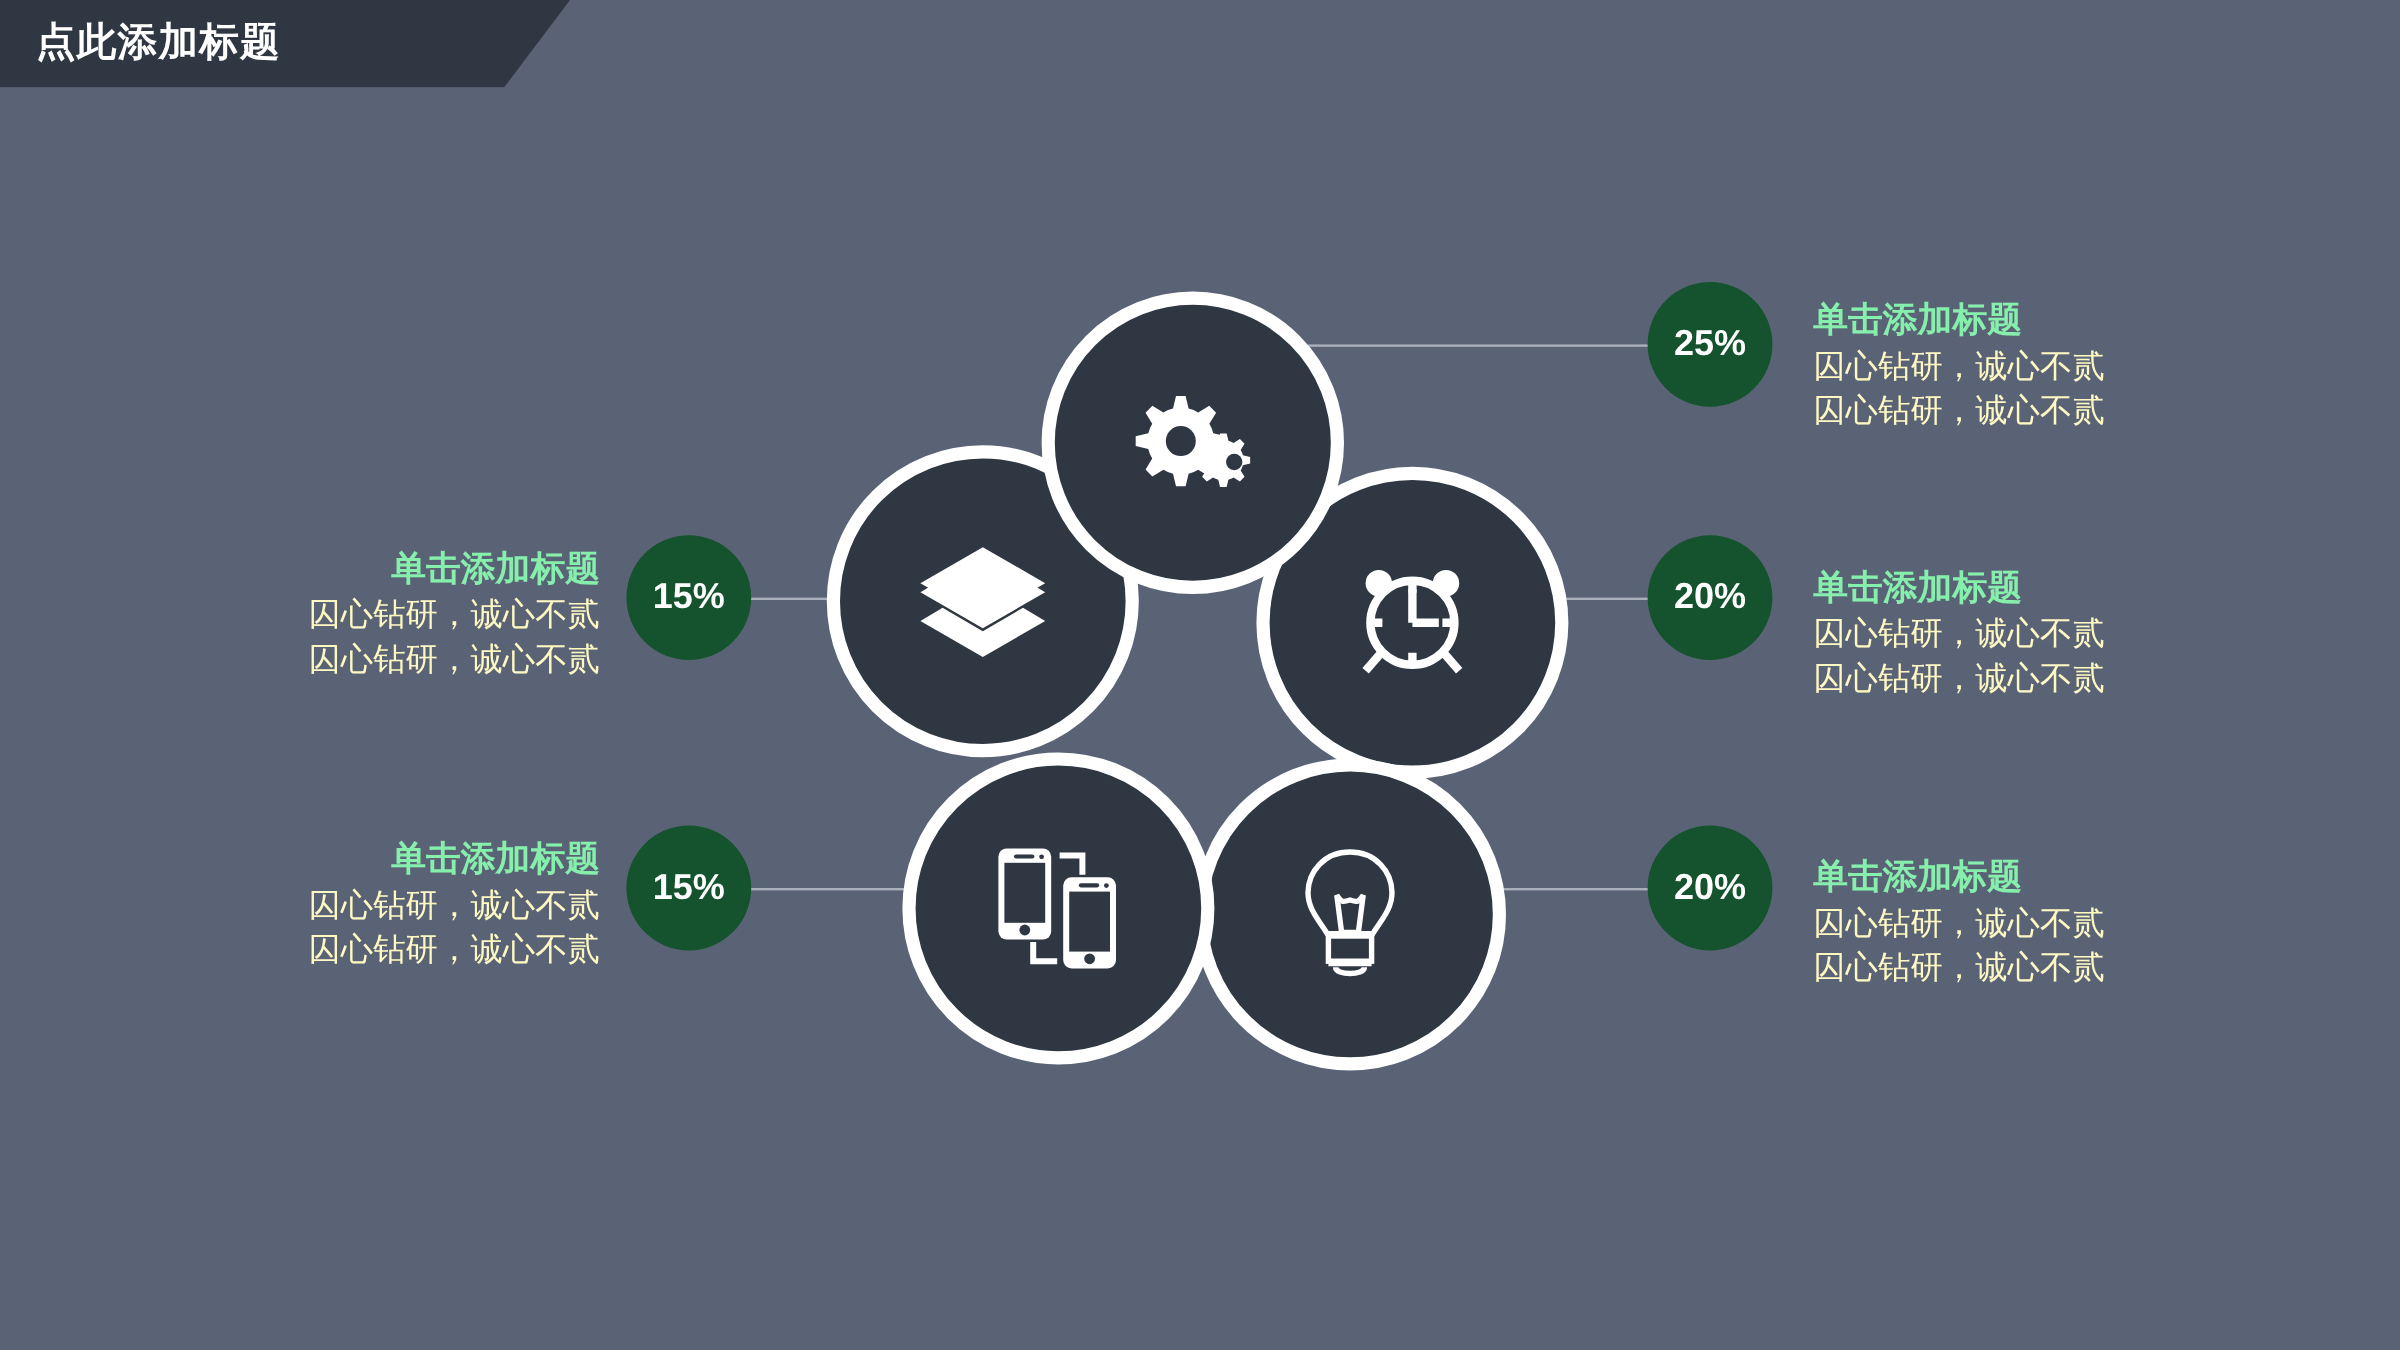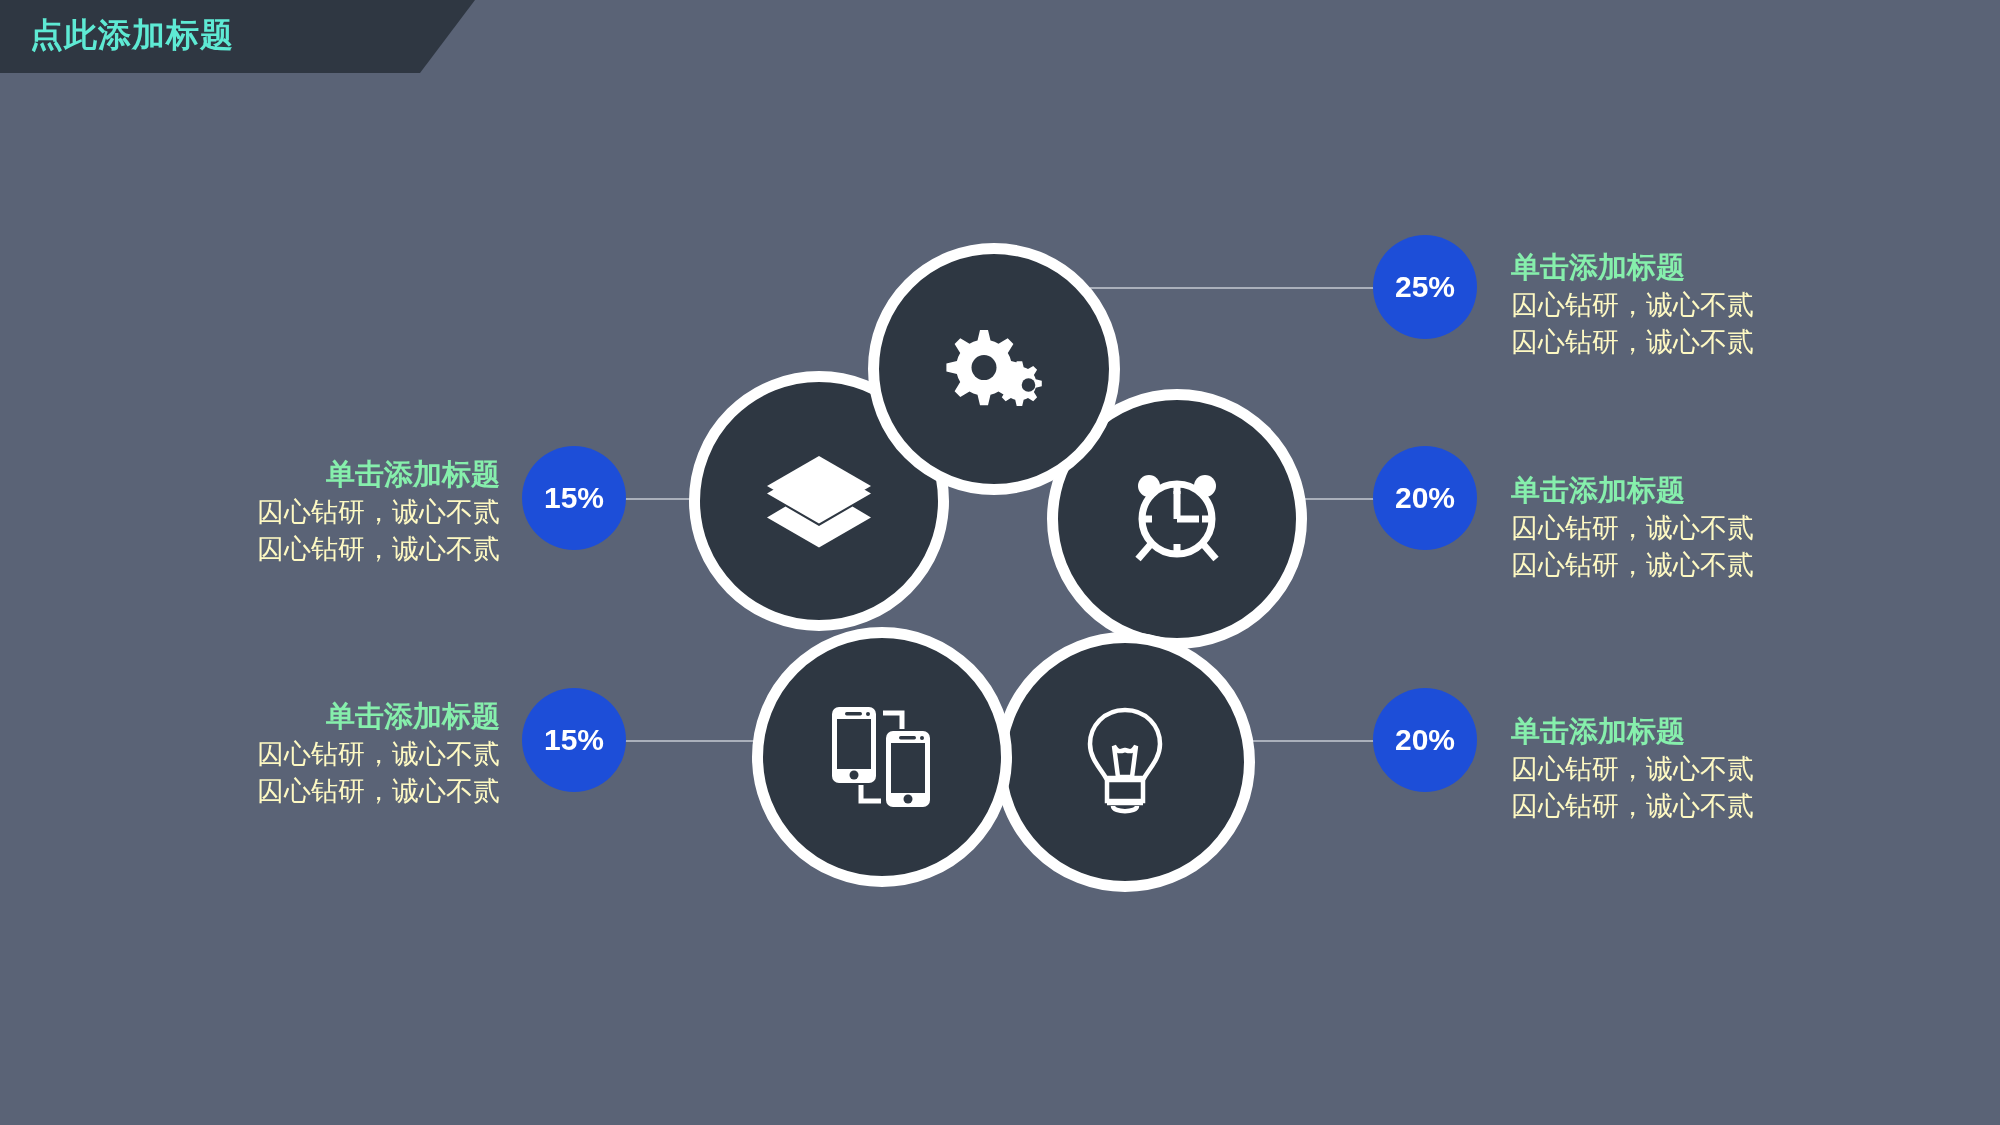--- a/index.html
+++ b/index.html
@@ -29,21 +29,21 @@
     background: #2f3742;
     clip-path: polygon(0 0, 475px 0, 420px 73px, 0 73px);
     z-index: 5;
   }
   .header-title {
     position: absolute;
     left: 30px;
     top: 13px;
     font-size: 33px;
     font-weight: bold;
-    color: #5eead4;
+    color: #ffffff;
     letter-spacing: 1px;
     white-space: nowrap;
     z-index: 6;
   }
 
   
   .connector {
     position: absolute;
     height: 2px;
     background: #aab0bb;
@@ -63,21 +63,21 @@
     z-index: 3;
   }
   .petal svg { display: block; }
 
   
   .badge {
     position: absolute;
     width: 104px;
     height: 104px;
     border-radius: 50%;
-    background: #1d4ed8;
+    background: #14532d;
     display: flex;
     align-items: center;
     justify-content: center;
     z-index: 4;
   }
   .badge-label {
     font-size: 30px;
     font-weight: bold;
     color: #ffffff;
     line-height: 1;

